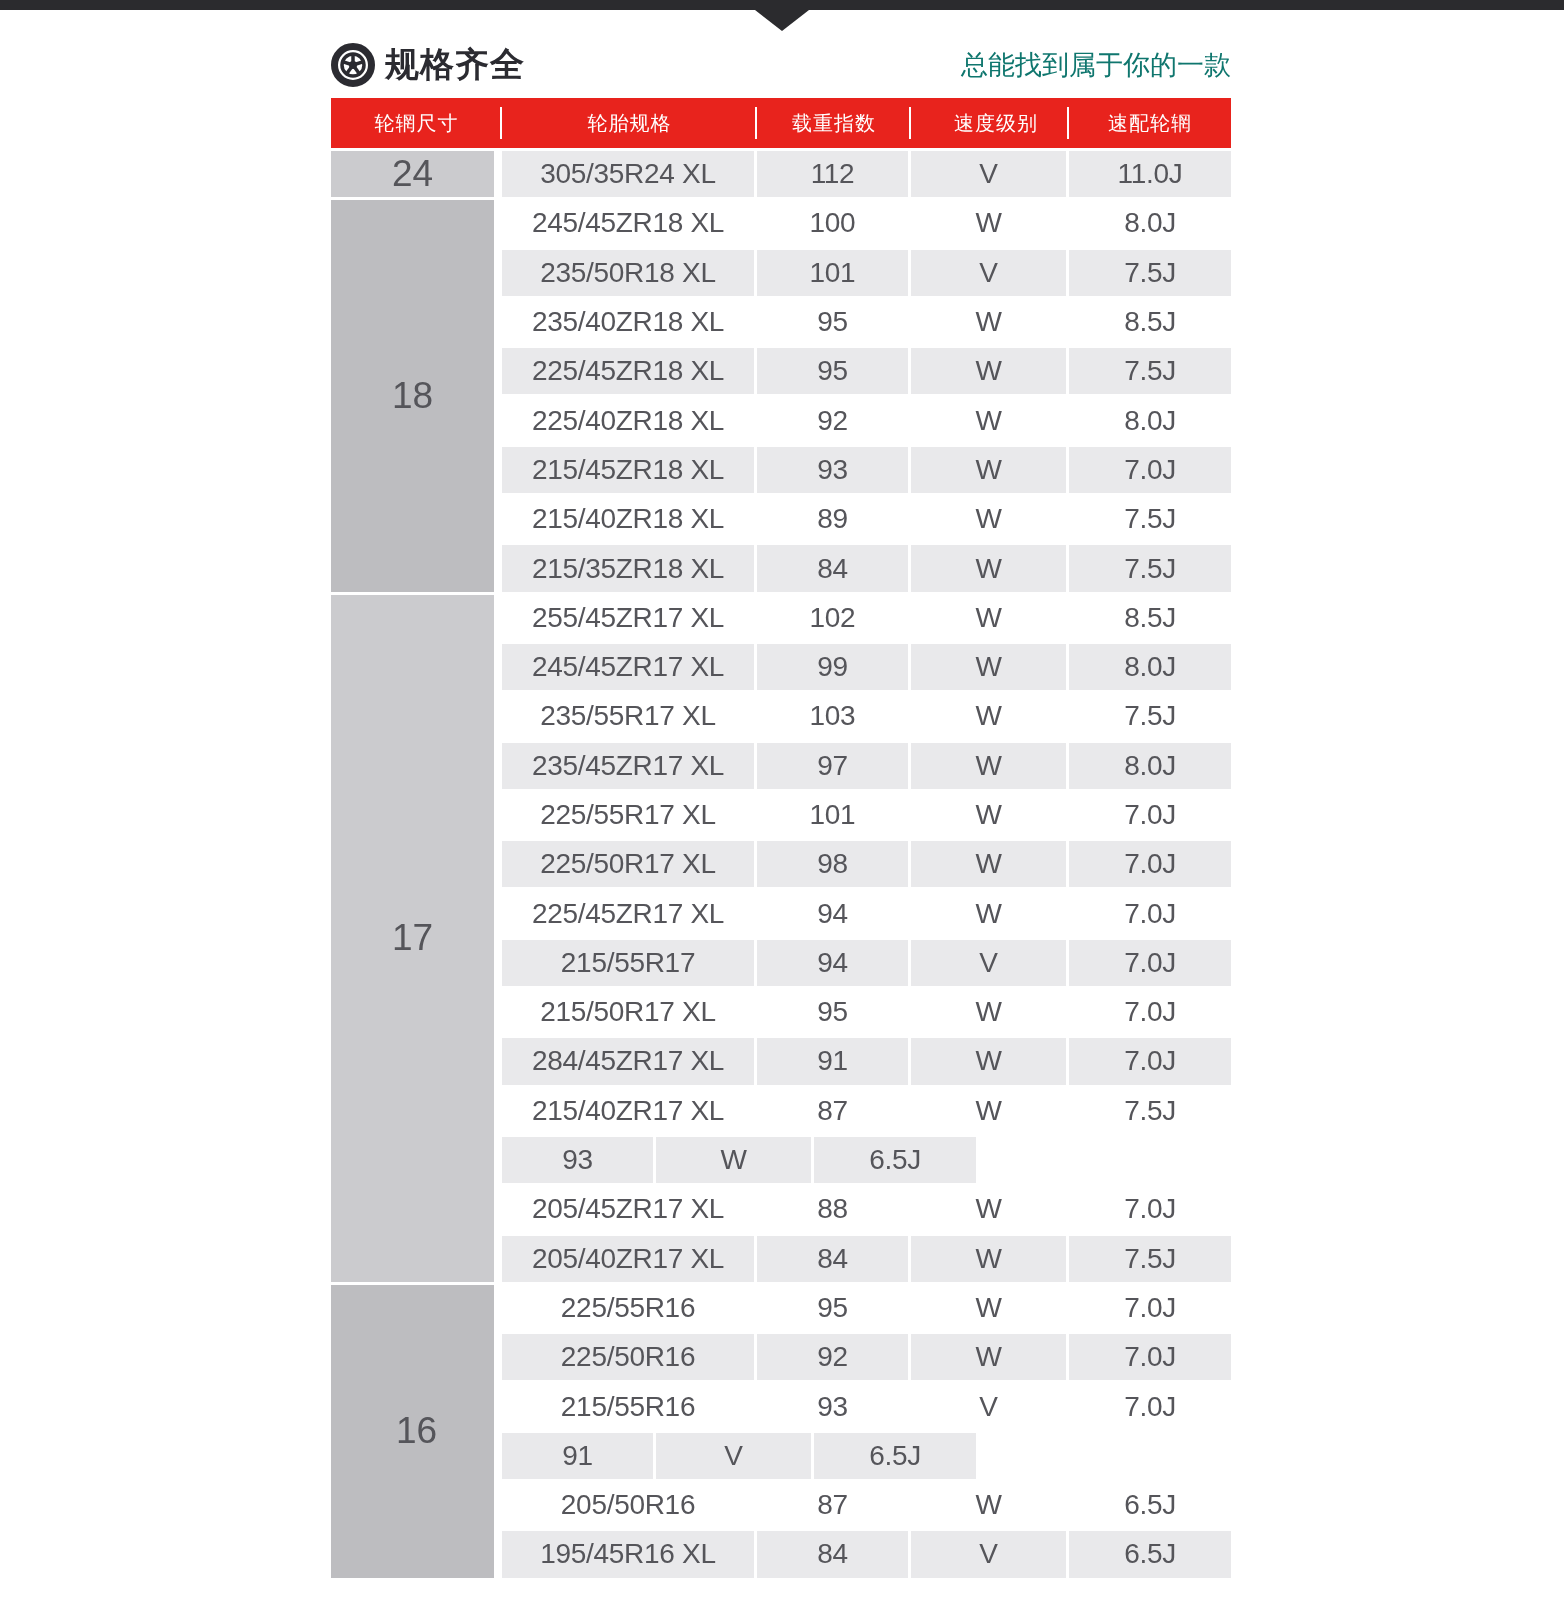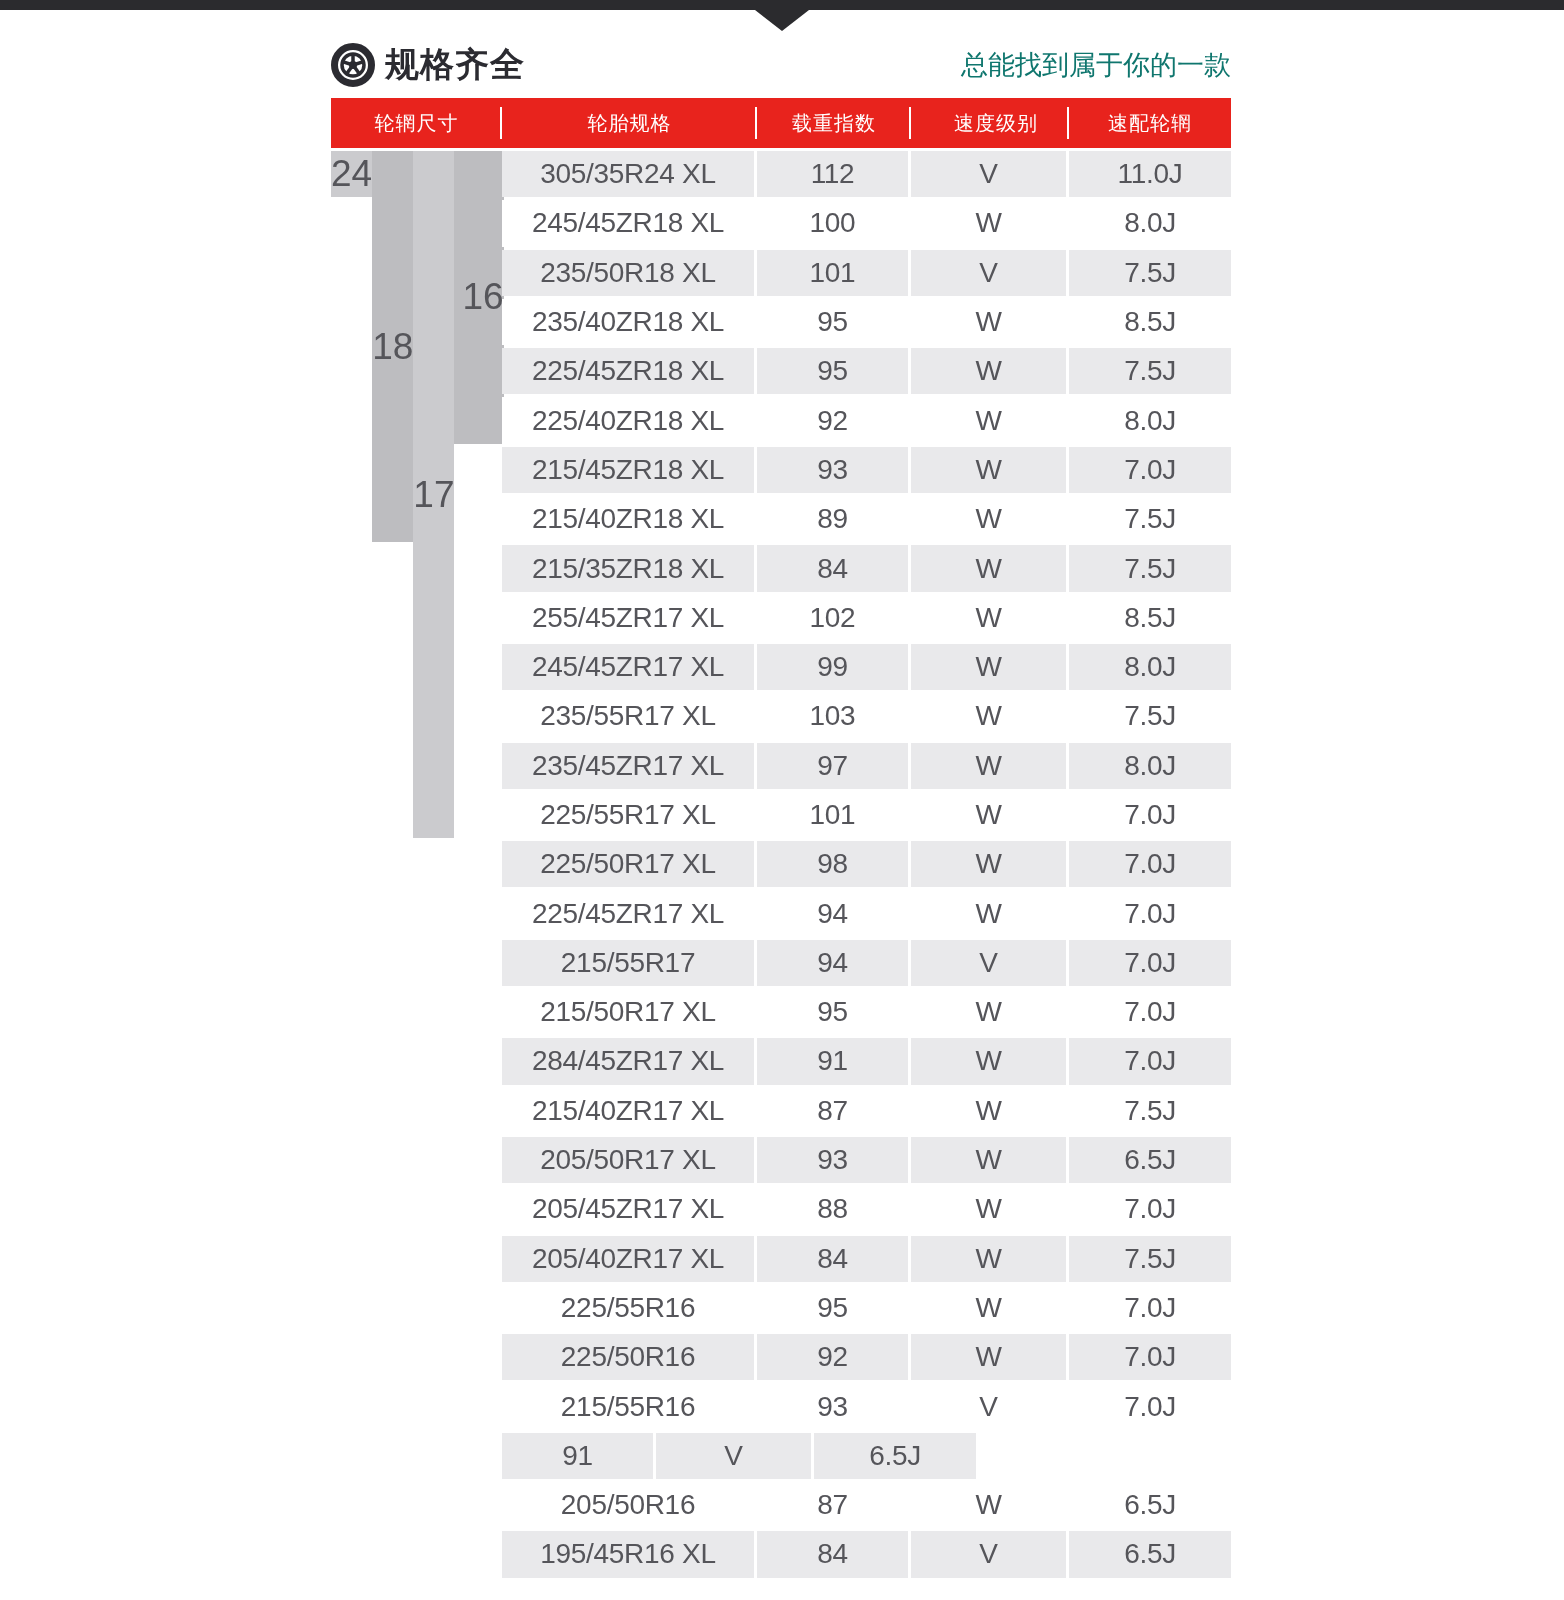--- a/index.html
+++ b/index.html
@@ -28,21 +28,21 @@
         color:#ffffff; font-size:20px; font-weight:normal; letter-spacing:1px; }
   .th-rim  { width:171px; }
   .th-spec { width:255px; }
   .th-load { width:154px; }
   .th-speed{ width:158px;padding-left:12px; }
   .th-fit  { width:162px; }
   .th.sep::after { content:""; position:absolute; right:0; top:9px; width:2px; height:32px; background:#ffffff; }
 
   
   .tbody { display:flex; }
-  .rim-col { width:163px; margin-right:8px; display:flex; flex-direction:row; }
+  .rim-col { width:163px; margin-right:8px; display:flex; flex-direction:column; }
   .rim-cell { display:flex; align-items:center; justify-content:center;
               font-size:37px; color:#55555a; margin-bottom:3px; }
   .rim-cell.light { background:#cbcbce; }
   .rim-cell.dark  { background:#bdbdc0; }
 
   .rows-col { display:flex; flex-direction:column; width:729px; }
   .row { display:flex; height:46.3px; margin-bottom:3px; }
   .row.alt  .cell { background:#e9e9eb; }
   .row.plain .cell { background:#ffffff; }
   .cell { display:flex; align-items:center; justify-content:center;
@@ -210,21 +210,20 @@
           <div class="cell speed">W</div>
           <div class="cell fit">7.0J</div>
         </div>
         <div class="row plain">
           <div class="cell spec">215/40ZR17 XL</div>
           <div class="cell load">87</div>
           <div class="cell speed">W</div>
           <div class="cell fit">7.5J</div>
         </div>
         <div class="row alt">
-          <div class="cell spec">205/50R17 XL</div>
           <div class="cell load">93</div>
           <div class="cell speed">W</div>
           <div class="cell fit">6.5J</div>
         </div>
         <div class="row plain">
           <div class="cell spec">205/45ZR17 XL</div>
           <div class="cell load">88</div>
           <div class="cell speed">W</div>
           <div class="cell fit">7.0J</div>
         </div>

